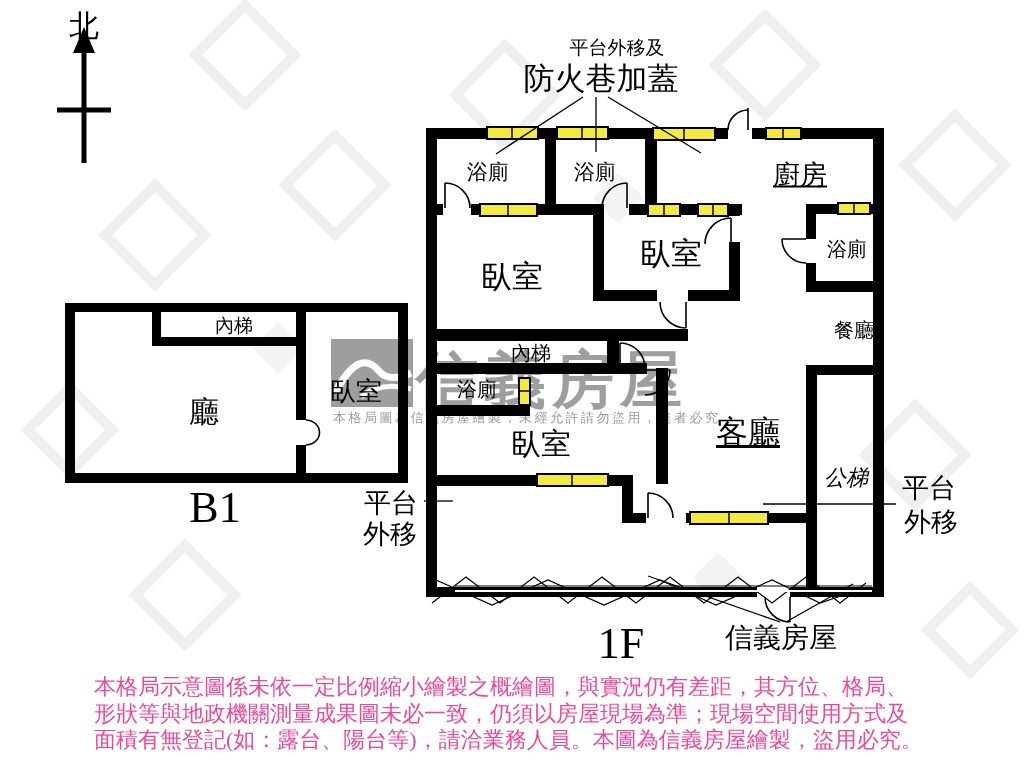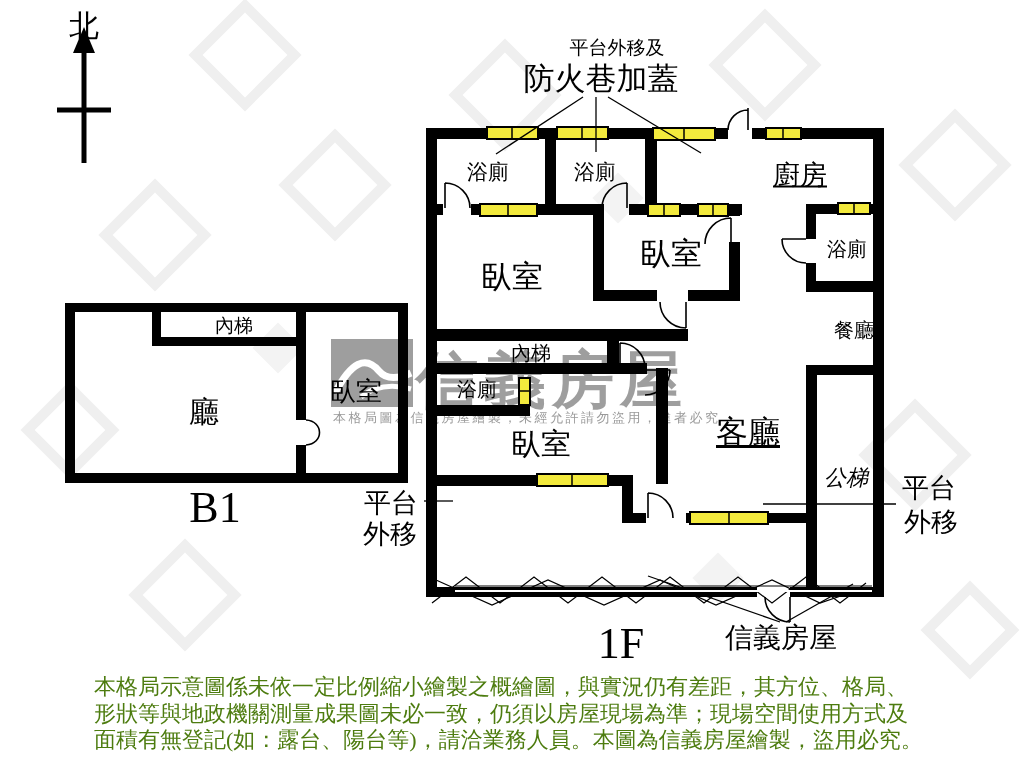--- a/index.html
+++ b/index.html
@@ -7,21 +7,21 @@
          font-family:"Liberation Serif","DejaVu Serif",serif;}
   .layer{position:absolute;left:0;top:0;width:1024px;height:768px;}
   .lbl{position:absolute;transform:translate(-50%,-50%);color:#000;white-space:nowrap;
        font-family:"Liberation Serif","DejaVu Serif",serif;line-height:1;}
   .wm-brand{position:absolute;left:416px;top:338px;font-size:62px;font-weight:bold;
             letter-spacing:6px;color:#8e8e8e;opacity:.85;white-space:nowrap;
             font-family:"Liberation Sans","DejaVu Sans",sans-serif;}
   .wm-notice{position:absolute;left:333px;top:409px;font-size:13px;letter-spacing:2.5px;
              color:#9a9a9a;white-space:nowrap;font-family:"Liberation Sans",sans-serif;}
   .wm-logo{position:absolute;left:331px;top:339px;opacity:.85;}
-  .disclaimer{position:absolute;left:94px;top:674px;width:870px;color:#4d7c0f;
+  .disclaimer{position:absolute;left:94px;top:674px;width:870px;color:#ec4899;
               font-size:22px;line-height:26.5px;letter-spacing:0px;white-space:nowrap;}
 </style>
 </head>
 <body>
 
 <div class="stage">
 
   <svg class="layer" width="1024" height="768">
     <g stroke="#efefef" stroke-width="10" fill="none">
       <rect x="210" y="20" width="70" height="70" transform="rotate(45 245 55)"></rect>

